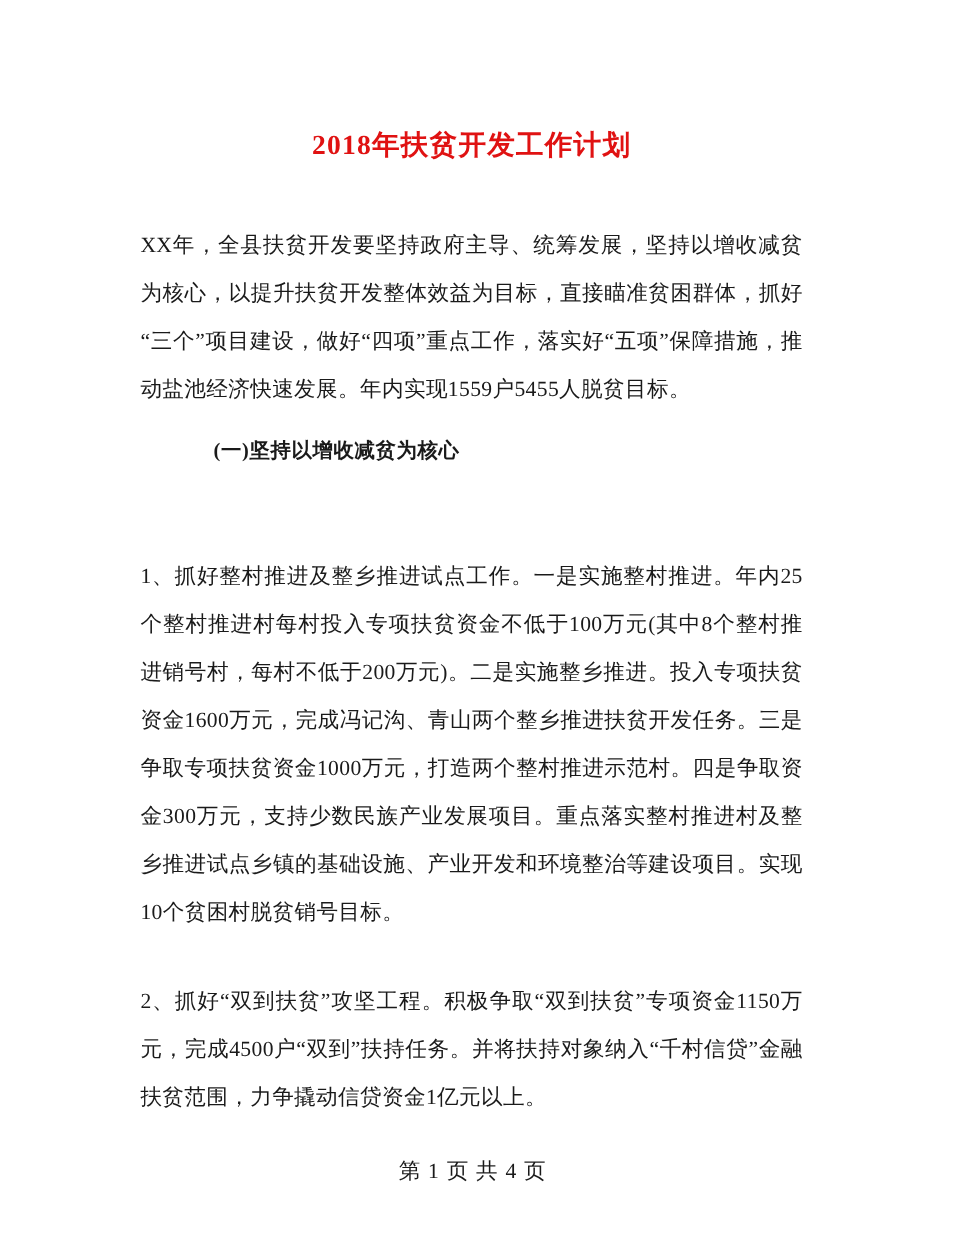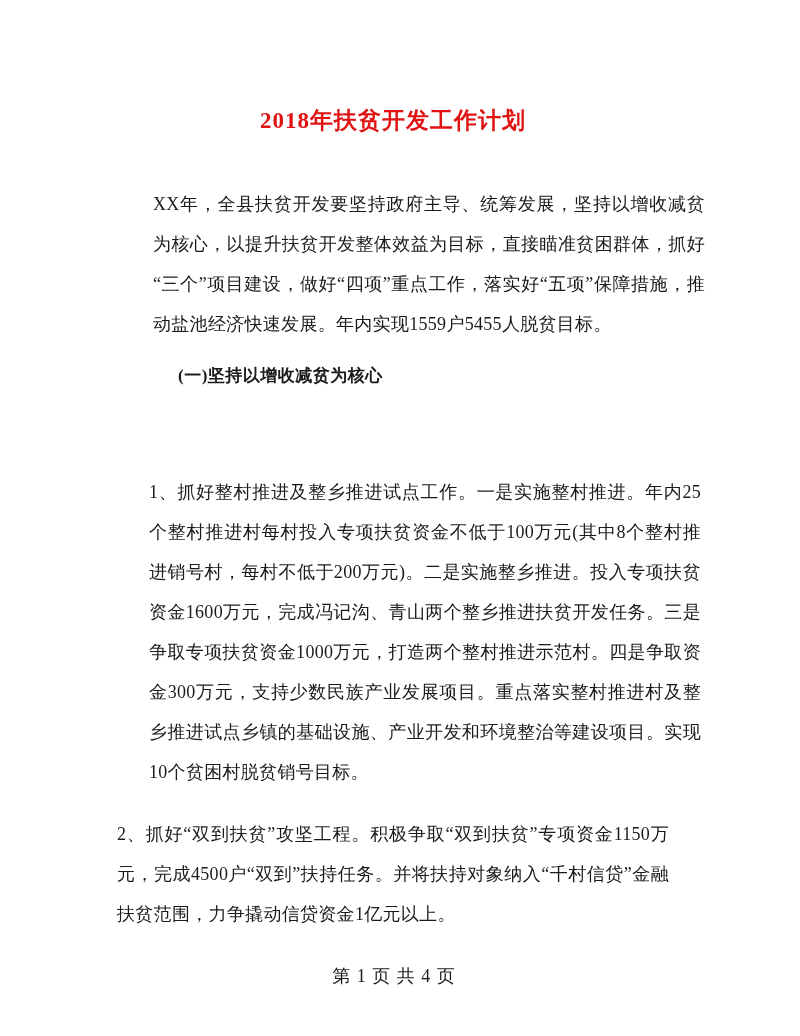--- a/index.html
+++ b/index.html
@@ -33,31 +33,31 @@
     left: 117px;
     width: 552px;
     font-size: 18px;
     line-height: 40px;
     text-align: justify;
     word-break: break-all;
     overflow-wrap: anywhere;
     line-break: anywhere;
     letter-spacing: 0.3px;
   }
-  .para-1 { top: 166px; margin-left: 36px; }
+  .para-1 { top: 166px; }
   .section-heading {
     position: absolute;
     left: 178px;
     top: 342px;
     font-size: 17px;
     line-height: 40px;
     font-weight: bold;
     letter-spacing: 0.5px;
   }
-  .para-2 { top: 454px; margin-left: 32px; }
+  .para-2 { top: 442px; }
   .para-3 { top: 796px; }
   .page-footer {
     position: absolute;
     top: 962px;
     left: 0;
     width: 788px;
     text-align: center;
     font-size: 18px;
     line-height: 28px;
     letter-spacing: 1px;

